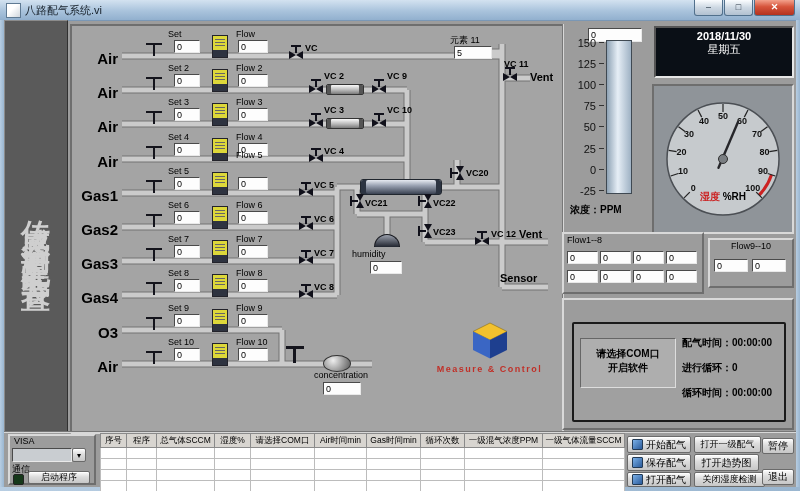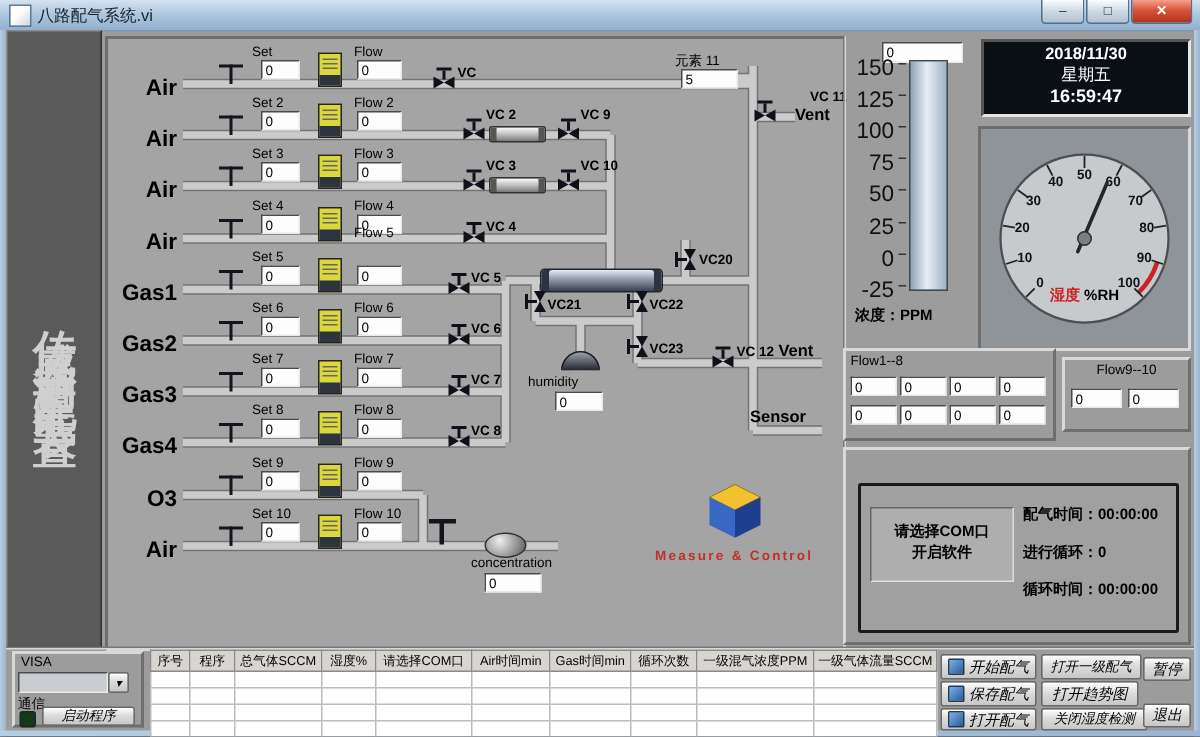--- a/index.html
+++ b/index.html
@@ -60,29 +60,29 @@
   .logo-name{font-size:15px;font-weight:bold;color:#23418c;letter-spacing:.5px;margin-top:4px;}
   .logo-tag{font-size:9px;font-weight:bold;color:#c03028;letter-spacing:1.5px;}
   
   .panel{position:absolute;border:2px solid;border-color:#d9d9d9 #6e6e6e #6e6e6e #d9d9d9;box-sizing:border-box;}
   .sunken{border-color:#6e6e6e #d9d9d9 #d9d9d9 #6e6e6e;}
   #datetime{position:absolute;left:654px;top:26px;width:140px;height:52px;background:#0a0f16;
     border:2px solid;border-color:#555 #e6e6e6 #e6e6e6 #555;color:#fff;text-align:center;box-sizing:border-box;}
   #datetime .d1{font-size:11px;font-weight:bold;margin-top:2px;}
   #datetime .d2{font-size:11px;}
   #datetime .d3{font-size:12px;font-weight:bold;}
-  .btick{position:absolute;width:28px;text-align:right;font-size:15px;color:#111;}
+  .btick{position:absolute;width:28px;text-align:right;font-size:11px;color:#111;}
   .btickmark{position:absolute;width:5px;height:1px;background:#333;}
   #cylinder{position:absolute;left:606px;top:40px;width:26px;height:154px;
     background:linear-gradient(90deg,#8fa3b5,#e6eef6 45%,#9fb2c4);border:1px solid #3f4952;box-sizing:border-box;}
   .dt{font-size:9px;fill:#111;text-anchor:middle;dominant-baseline:middle;font-weight:bold;}
   .st-row{position:absolute;font-size:10px;font-weight:bold;color:#000;white-space:nowrap;}
   .btn{position:absolute;display:flex;align-items:center;justify-content:center;gap:3px;
     background:linear-gradient(#fdfdfd,#dcdcdc 45%,#c7c7c7);border:1px solid #6a6a6a;border-radius:2px;
-    font-size:10px;color:#000;box-shadow:inset 0 1px 0 #fff;box-sizing:border-box;white-space:nowrap;font-style:italic;}
+    font-size:10px;color:#000;box-shadow:inset 0 1px 0 #fff;box-sizing:border-box;white-space:nowrap;}
   .btn.sm{font-size:9px;}
   .bico{width:9px;height:9px;background:linear-gradient(135deg,#7ab0e8,#2a5a9a);border:1px solid #223a55;border-radius:1px;}
   .groove-v{position:absolute;left:562px;top:24px;width:0;height:406px;border-left:1px solid #777;border-right:1px solid #d8d8d8;}
   .groove-h{position:absolute;left:4px;top:431px;width:792px;height:0;border-top:1px solid #777;border-bottom:1px solid #d8d8d8;}
   
   #prog-table{position:absolute;left:100px;top:433px;width:524px;border-collapse:collapse;table-layout:fixed;background:#fff;}
   #prog-table th{background:#d8d5d0;border:1px solid #8a8a8a;font-weight:normal;font-size:8.5px;padding:0;height:13px;overflow:hidden;white-space:nowrap;}
   #prog-table td{border:1px solid #bcbcbc;height:10px;padding:0;}
   .led{position:absolute;width:9px;height:9px;background:#16381a;border:1px solid #222;border-radius:2px;}
 </style>
@@ -261,21 +261,21 @@
         <i class="vs"></i>
         <i class="vh"></i>
       </div>
     <div class="lbl vlab" style="left:315px;top:79px">VC 10</div>
     <div class="valve" style="left:431px;top:41px">
         <i class="vl"></i>
         <i class="vr"></i>
         <i class="vs"></i>
         <i class="vh"></i>
       </div>
-    <div class="lbl vlab" style="left:468px;top:33px">VC 11</div>
+    <div class="lbl vlab" style="left:432px;top:33px">VC 11</div>
     <div class="lbl big" style="left:458px;top:45px">Vent</div>
     <div class="valve rot" style="left:378px;top:140px">
         <i class="vl"></i>
         <i class="vr"></i>
         <i class="vs"></i>
         <i class="vh"></i>
       </div>
     <div class="lbl vlab" style="left:394px;top:142px">VC20</div>
     <div class="valve rot" style="left:278px;top:168px">
         <i class="vl"></i>
@@ -332,21 +332,20 @@
   </div>
 
   <div class="groove-v"></div>
   <div class="groove-h"></div>
 
   <div class="disp" style="left:588px;top:28px;width:54px;height:14px">0</div>
 
   <div id="datetime">
     <div class="d1">2018/11/30</div>
     <div class="d2">星期五</div>
-    <div class="d3">16:59:47</div>
   </div>
 
   <div id="cylinder"></div>
   <div class="btick" style="left:568px;top:37px">150</div>
   <div class="btick" style="left:568px;top:58px">125</div>
   <div class="btick" style="left:568px;top:79px">100</div>
   <div class="btick" style="left:568px;top:100px">75</div>
   <div class="btick" style="left:568px;top:121px">50</div>
   <div class="btick" style="left:568px;top:143px">25</div>
   <div class="btick" style="left:568px;top:164px">0</div>

